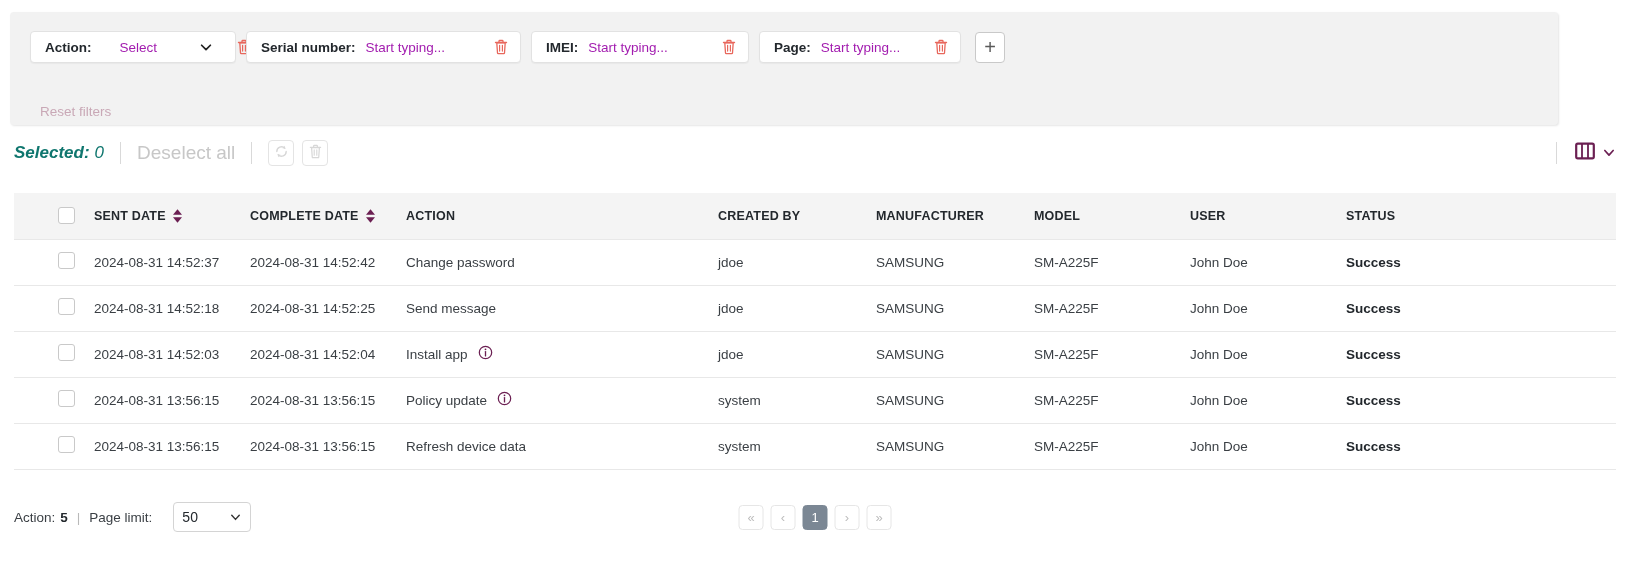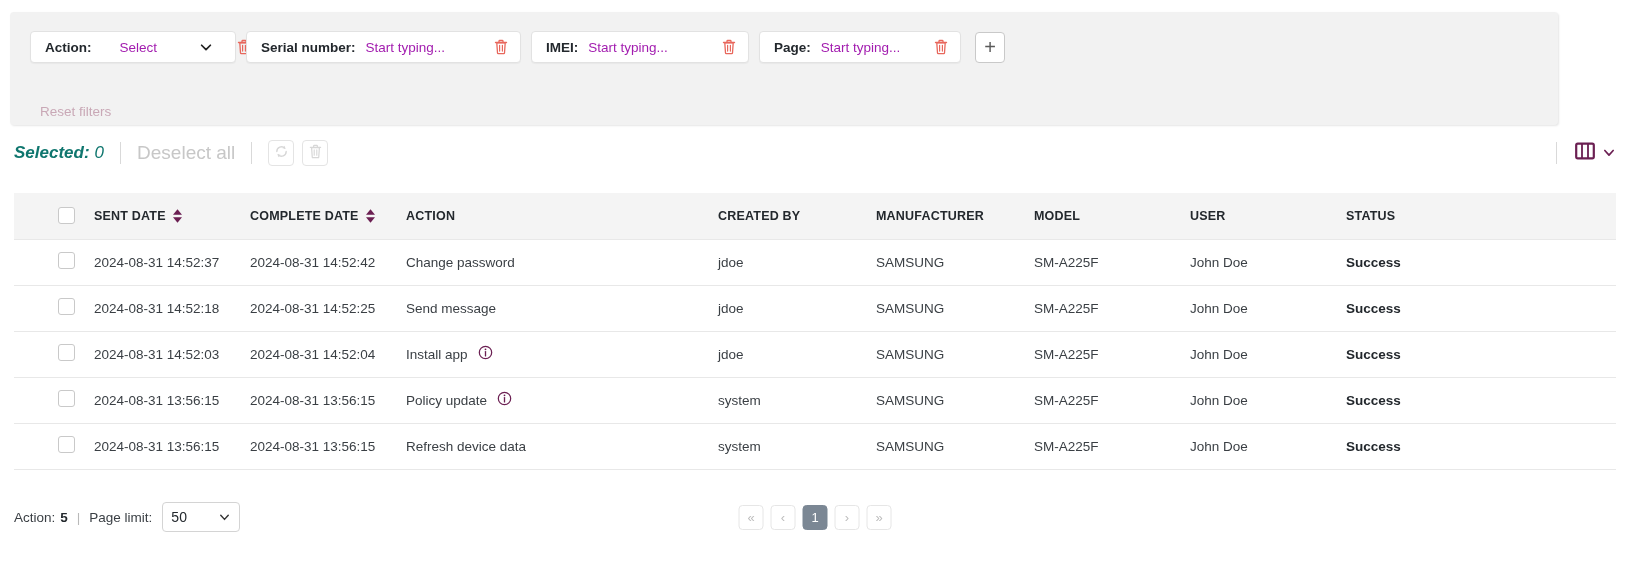--- a/index.html
+++ b/index.html
@@ -219,21 +219,21 @@
     position: absolute;
     left: 14px; top: 0;
     height: 50px;
     display: flex; align-items: center;
     font-size: 13.5px;
     color: #3a3f44;
   }
   .foot-left b { font-weight: bold; color: #23282d; }
   .foot-sep { margin: 0 9px; color: #b9b9b9; }
   .page-limit-select {
-    margin-left: 10px;
+    margin-left: 21px;
     width: 78px; height: 30px;
     border: 1px solid #d4d4d4;
     border-radius: 4px;
     background: #fff;
     display: flex; align-items: center;
     padding: 0 8px;
     font-size: 14px;
     color: #23282d;
     justify-content: space-between;
     cursor: pointer;

